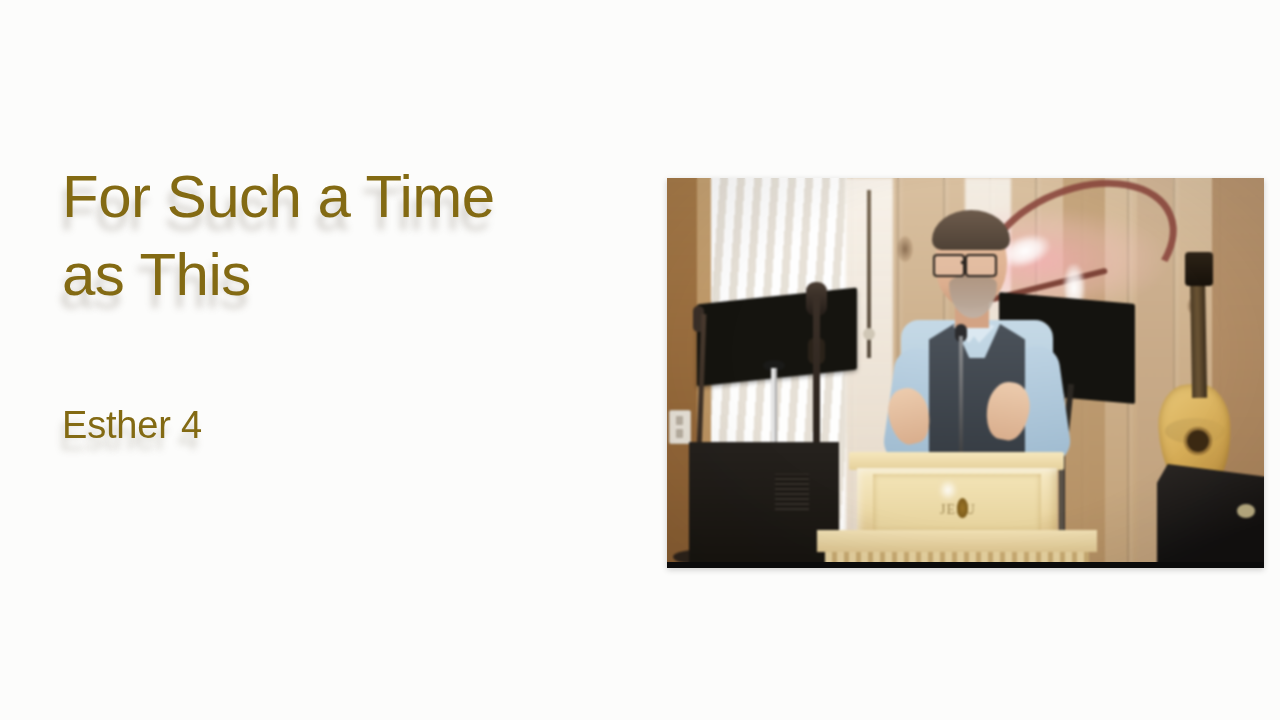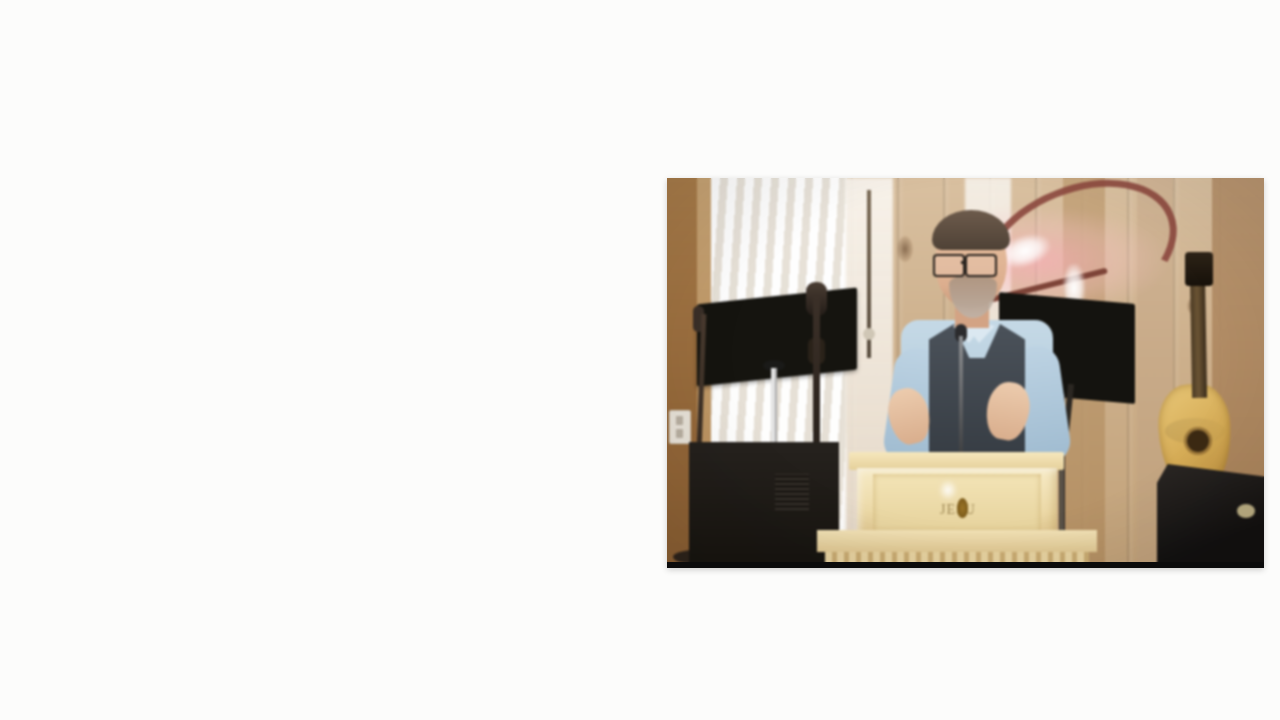--- a/index.html
+++ b/index.html
@@ -591,21 +591,26 @@
     left: 0; bottom: 0;
     width: 100%; height: 6px;
     background: #0b0b0b;
   }
 </style>
 </head>
 <body>
 
 <div id="slide">
 
-
+  <div class="text-block">
+    <h1 class="slide-title">For Such a Time
+as This</h1>
+  </div>
+
+  <div class="slide-subtitle">Esther 4</div>
 
   <div class="video-panel">
     <div class="video-scene">
 
       <div class="wall"></div>
       <div class="plank-dark-left"></div>
       <div class="plank-b"></div>
       <div class="plank-right-1"></div>
       <div class="plank-right-2"></div>
       <div class="plank-right-3"></div>

